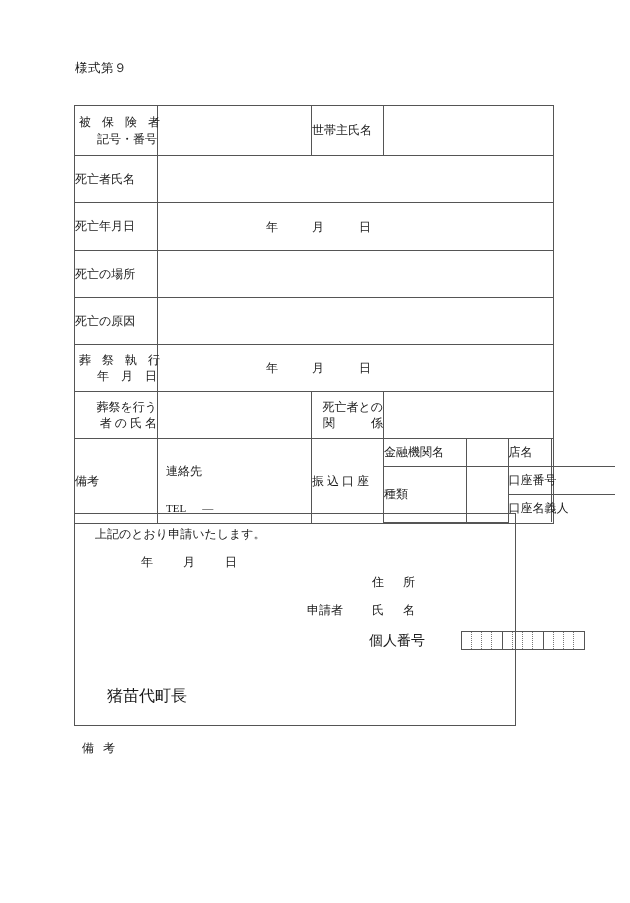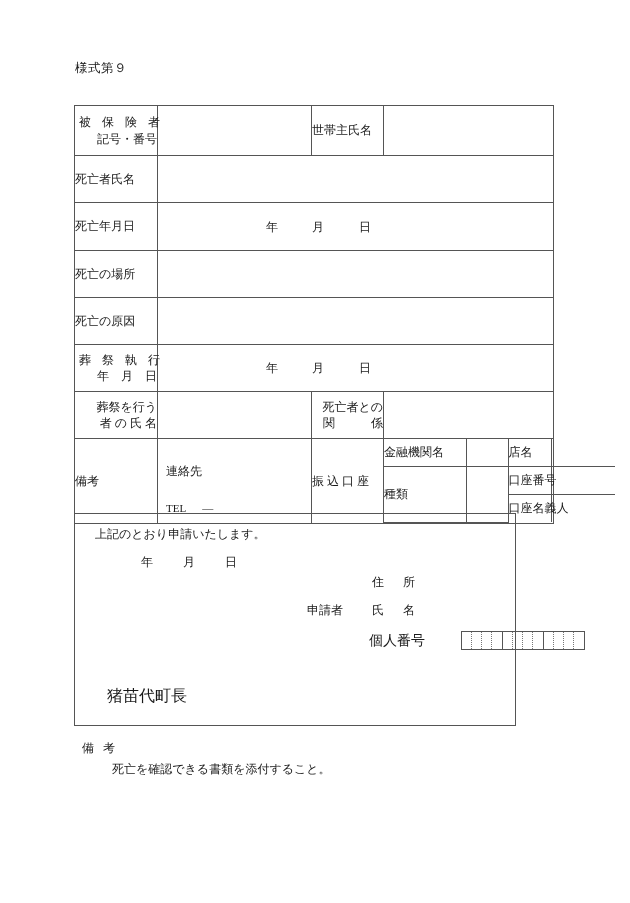--- a/index.html
+++ b/index.html
@@ -404,15 +404,14 @@
           </span>
         </span>
     </div>
 
     <div class="mayor">猪苗代町長</div>
   </div>
 
   <div class="footer-label">
     <span>備</span><span class="g">考</span>
   </div>
-  <div class="footer-note">死亡を確認できる書類を添付すること。</div>
 
 </div>
 
 </body></html>

